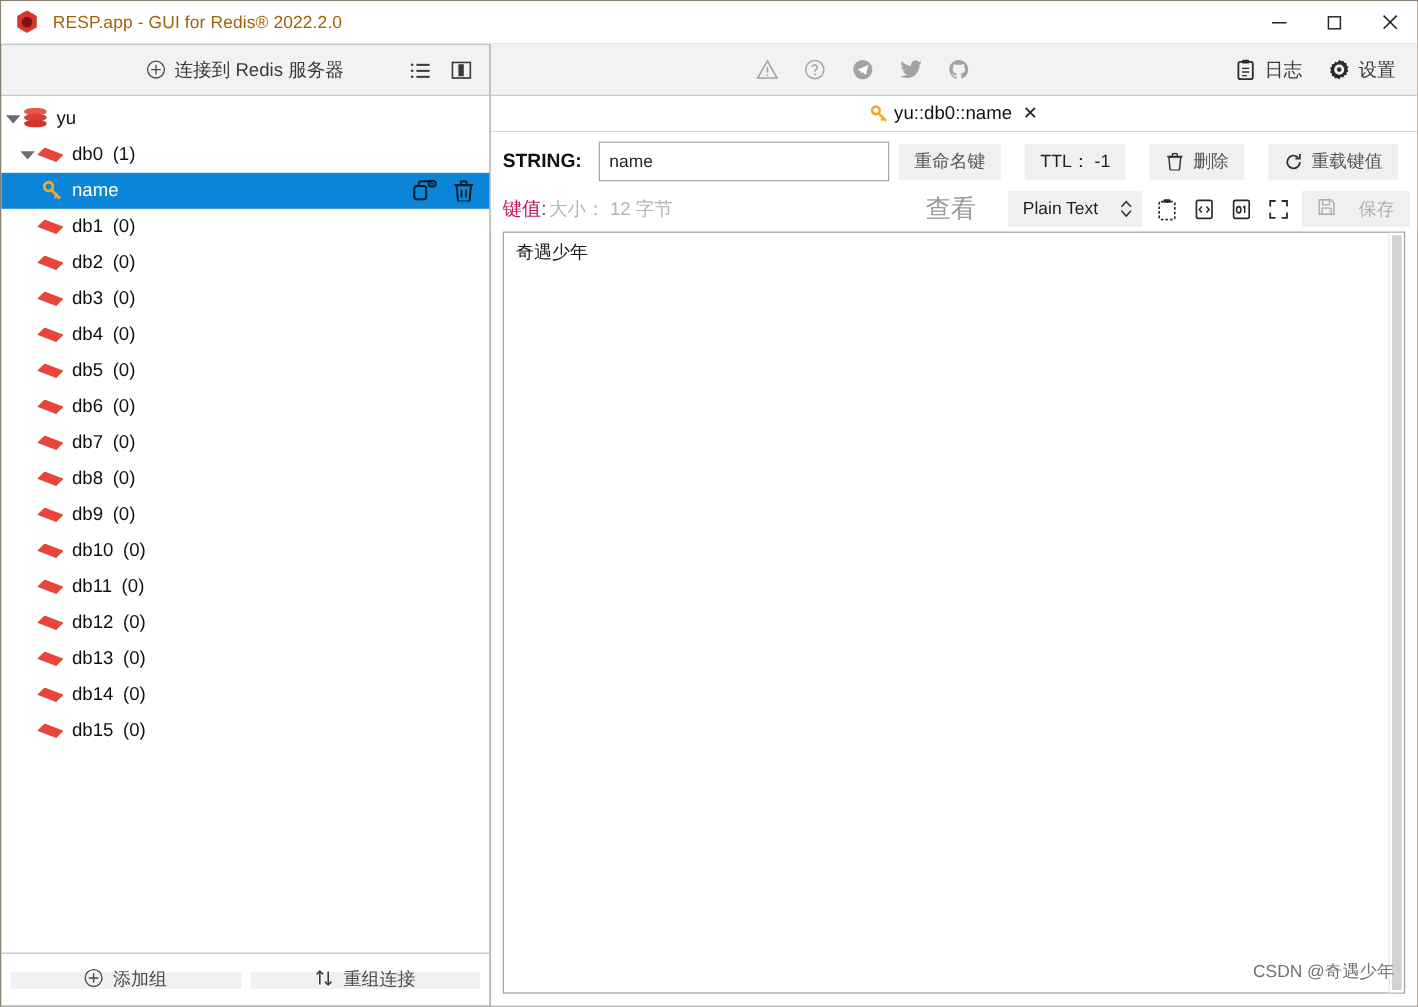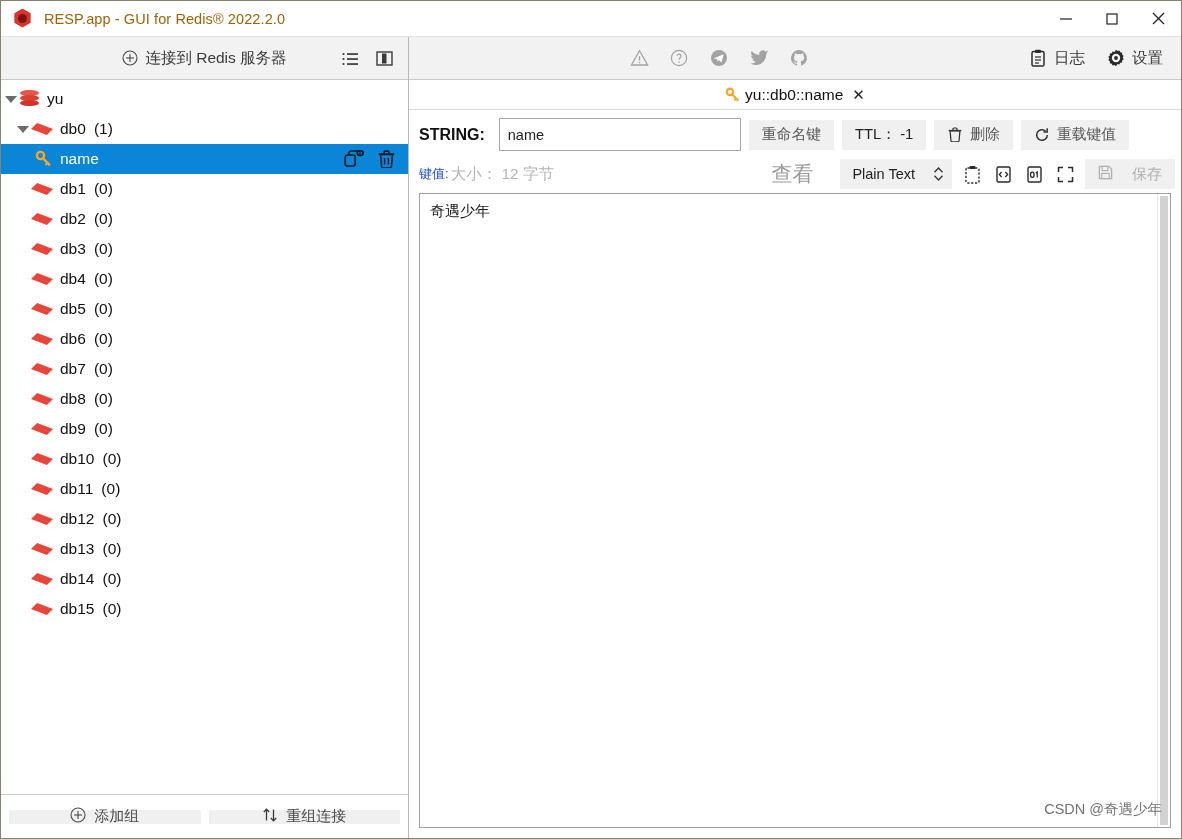--- a/index.html
+++ b/index.html
@@ -172,35 +172,35 @@
     padding: 8px 2px 6px 10px;
     background: #ffffff;
   }
   .string-label { font-size: 16px; font-weight: bold; color: #111; margin-right: 14px; white-space: nowrap; }
   .key-input {
     width: 242px; height: 33px;
     border: 1px solid #a8a8a8; background: #fff;
     display: flex; align-items: center; padding: 0 8px;
     font-size: 14.5px; color: #222;
   }
-  .kbtns { display: flex; align-items: flex-start; gap: 8px; margin-left: 8px; }
+  .kbtns { display: flex; align-items: flex-start; gap: 20px; margin-left: 8px; }
   .kbtn {
     height: 30px; background: #f0f0f0;
     display: flex; align-items: center; justify-content: center; gap: 7px;
     padding: 0 13px; font-size: 14.8px; color: #555; white-space: nowrap;
   }
   .kbtn.dark { color: #222; }
   .kbtn .ic { width: 16px; height: 16px; display:flex;align-items:center;justify-content:center; color:#333;}
 
   .value-row {
     display: flex; align-items: center;
     padding: 2px 2px 4px 10px;
     background: #ffffff;
   }
-  .vl-dark { font-size: 13px; color: #1d4ed8; }
+  .vl-dark { font-size: 16px; color: #be185d; }
   .vl-gray { font-size: 15.5px; color: #b4b4b4; margin-left: 2px; white-space: nowrap; }
   .value-row-right { margin-left: auto; display: flex; align-items: center; gap: 9px; padding-right: 4px; }
   .view-label { font-size: 21px; color: #9a9a9a; margin-right: 18px; }
   .select {
     height: 30px; background: #f0f0f0;
     display: flex; align-items: center; gap: 18px;
     padding: 0 8px 0 12px; font-size: 14.5px; color: #222;
   }
   .select .chev { display:flex; flex-direction:column; gap:2px; color:#333; }
   .mini-ic { width: 22px; height: 22px; display: flex; align-items: center; justify-content: center; }

